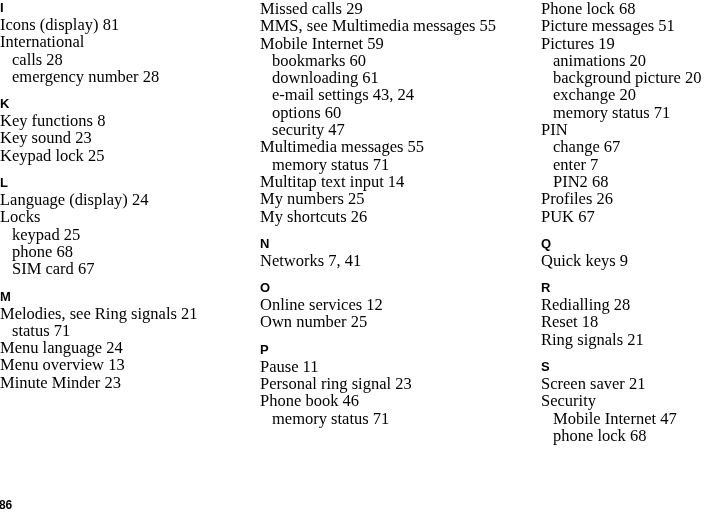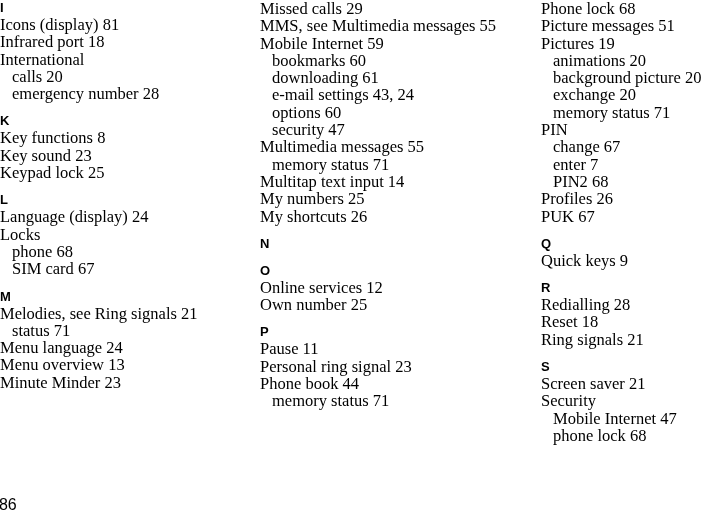--- a/index.html
+++ b/index.html
@@ -45,44 +45,44 @@
     white-space: nowrap;
   }
   .letter-head.first {
     padding-top: 1px;
   }
   #page-number {
     position: absolute;
     left: -1px;
     top: 499px;
     font-family: "Liberation Sans", "DejaVu Sans", sans-serif;
-    font-weight: normal;
-    font-size: 16px;
+    font-weight: bold;
+    font-size: 12px;
     line-height: 12px;
     letter-spacing: -0.2px;
   }
 </style>
 </head>
 <body>
 
 <div id="page">
   <div class="column" id="col-1">
       <div class="letter-head first">I</div>
       <div class="entry">Icons (display) 81</div>
-      <div class="entry">Infrared port 18</div>
       <div class="entry">International</div>
-      <div class="entry sub">calls 20</div>
+      <div class="entry sub">calls 28</div>
       <div class="entry sub">emergency number 28</div>
       <div class="letter-head">K</div>
       <div class="entry">Key functions 8</div>
       <div class="entry">Key sound 23</div>
       <div class="entry">Keypad lock 25</div>
       <div class="letter-head">L</div>
       <div class="entry">Language (display) 24</div>
       <div class="entry">Locks</div>
+      <div class="entry sub">keypad 25</div>
       <div class="entry sub">phone 68</div>
       <div class="entry sub">SIM card 67</div>
       <div class="letter-head">M</div>
       <div class="entry">Melodies, see Ring signals 21</div>
       <div class="entry sub">status 71</div>
       <div class="entry">Menu language 24</div>
       <div class="entry">Menu overview 13</div>
       <div class="entry">Minute Minder 23</div>
     </div>
   <div class="column" id="col-2">
@@ -93,27 +93,28 @@
       <div class="entry sub">downloading 61</div>
       <div class="entry sub">e-mail settings 43, 24</div>
       <div class="entry sub">options 60</div>
       <div class="entry sub">security 47</div>
       <div class="entry">Multimedia messages 55</div>
       <div class="entry sub">memory status 71</div>
       <div class="entry">Multitap text input 14</div>
       <div class="entry">My numbers 25</div>
       <div class="entry">My shortcuts 26</div>
       <div class="letter-head">N</div>
+      <div class="entry">Networks 7, 41</div>
       <div class="letter-head">O</div>
       <div class="entry">Online services 12</div>
       <div class="entry">Own number 25</div>
       <div class="letter-head">P</div>
       <div class="entry">Pause 11</div>
       <div class="entry">Personal ring signal 23</div>
-      <div class="entry">Phone book 44</div>
+      <div class="entry">Phone book 46</div>
       <div class="entry sub">memory status 71</div>
     </div>
   <div class="column" id="col-3">
       <div class="entry">Phone lock 68</div>
       <div class="entry">Picture messages 51</div>
       <div class="entry">Pictures 19</div>
       <div class="entry sub">animations 20</div>
       <div class="entry sub">background picture 20</div>
       <div class="entry sub">exchange 20</div>
       <div class="entry sub">memory status 71</div>

